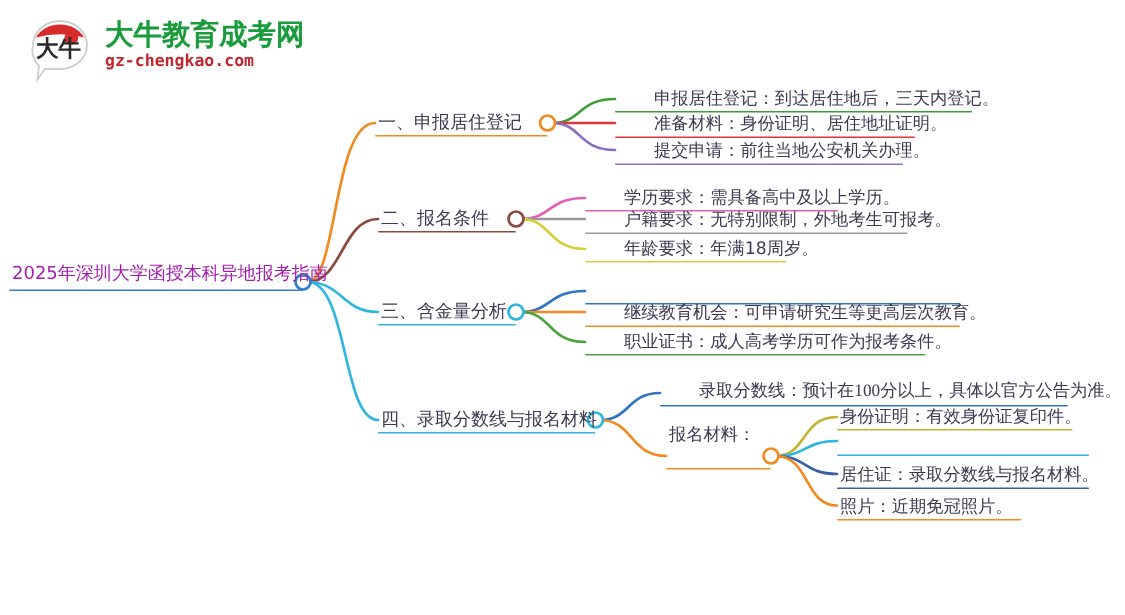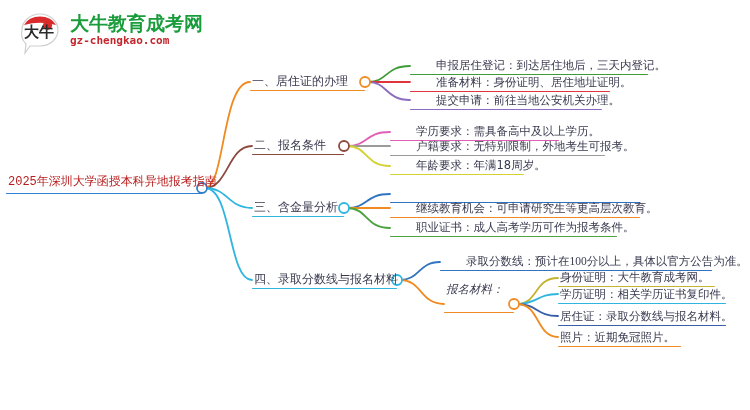--- a/index.html
+++ b/index.html
@@ -23,21 +23,21 @@
   .logo-en{
     font-size:11px;font-weight:bold;color:#c1272d;letter-spacing:0px;
     line-height:14px;white-space:nowrap;font-family:"DejaVu Sans Mono","Liberation Mono",monospace;
   }
 
   
   .node{
     position:absolute;white-space:nowrap;color:#3b3b4f;
     line-height:14px;
   }
-  .root{font-size:12px;color:#b91c1c;font-family:Liberation Mono, monospace;}
+  .root{font-size:12px;color:#a21caf;}
   .lv1{font-size:12px;color:#3a3a50;}
   .lv2{font-size:11.5px;color:#3a3a50;margin-left:24px;}
   .lv3{font-size:11.5px;color:#3a3a50;}
   .mid{font-size:11.5px;color:#3a3a50;}
 
   
   .ul{position:absolute;height:1.4px;border-radius:1px;}
 </style>
 </head>
 <body>
@@ -97,21 +97,21 @@
       <circle cx="344" cy="146" r="5" fill="#fff" stroke="#8c4a3f" stroke-width="1.8"></circle>
       <circle cx="344" cy="208" r="5" fill="#fff" stroke="#2fb6e0" stroke-width="1.8"></circle>
       <circle cx="397" cy="280" r="5" fill="#fff" stroke="#2fb6e0" stroke-width="1.8"></circle>
       <circle cx="514" cy="304" r="5" fill="#fff" stroke="#f08b22" stroke-width="1.8"></circle>
     </g>
   </svg>
 
   <div class="node root" style="left:8px;top:175px;">2025年深圳大学函授本科异地报考指南</div>
   <div class="ul" style="left:6px;top:193px;width:196px;background:#2f7fd1;"></div>
 
-  <div class="node lv1" style="left:252px;top:74px;">一、居住证的办理</div>
+  <div class="node lv1" style="left:252px;top:74px;">一、申报居住登记</div>
   <div class="ul" style="left:250px;top:90px;width:115px;background:#f08b22;"></div>
 
   <div class="node lv2" style="left:412px;top:58px;">申报居住登记：到达居住地后，三天内登记。</div>
   <div class="ul" style="left:410px;top:74px;width:238px;background:#3f9b35;"></div>
 
   <div class="node lv2" style="left:412px;top:75px;">准备材料：身份证明、居住地址证明。</div>
   <div class="ul" style="left:410px;top:91px;width:200px;background:#e0353f;"></div>
 
   <div class="node lv2" style="left:412px;top:93px;">提交申请：前往当地公安机关办理。</div>
   <div class="ul" style="left:410px;top:109px;width:192px;background:#8b6cc1;"></div>
@@ -138,27 +138,26 @@
 
   <div class="node lv2" style="left:392px;top:220px;">职业证书：成人高考学历可作为报考条件。</div>
   <div class="ul" style="left:390px;top:236px;width:227px;background:#4aa33c;"></div>
 
   <div class="node lv1" style="left:254px;top:272px;">四、录取分数线与报名材料</div>
   <div class="ul" style="left:252px;top:288px;width:145px;background:#2fb6e0;"></div>
 
   <div class="node lv2" style="left:442px;top:254px;font-family:Liberation Serif, serif;">录取分数线：预计在100分以上，具体以官方公告为准。</div>
   <div class="ul" style="left:440px;top:270px;width:272px;background:#2f74c0;"></div>
 
-  <div class="node mid" style="left:446px;top:282px;font-style:italic;">报名材料：</div>
+  <div class="node mid" style="left:446px;top:282px;">报名材料：</div>
   <div class="ul" style="left:444px;top:312px;width:70px;background:#f08b22;"></div>
 
-  <div class="node lv3" style="left:560px;top:270px;">身份证明：大牛教育成考网。</div>
+  <div class="node lv3" style="left:560px;top:270px;">身份证明：有效身份证复印件。</div>
   <div class="ul" style="left:558px;top:286px;width:157px;background:#c2b431;"></div>
 
-  <div class="node lv3" style="left:560px;top:287px;">学历证明：相关学历证书复印件。</div>
   <div class="ul" style="left:558px;top:303px;width:168px;background:#2fb6e0;"></div>
 
   <div class="node lv3" style="left:560px;top:309px;">居住证：录取分数线与报名材料。</div>
   <div class="ul" style="left:558px;top:325px;width:168px;background:#3a5fa8;"></div>
 
   <div class="node lv3" style="left:560px;top:330px;">照片：近期免冠照片。</div>
   <div class="ul" style="left:558px;top:346px;width:123px;background:#f08b22;"></div>
 
 </div>
 

